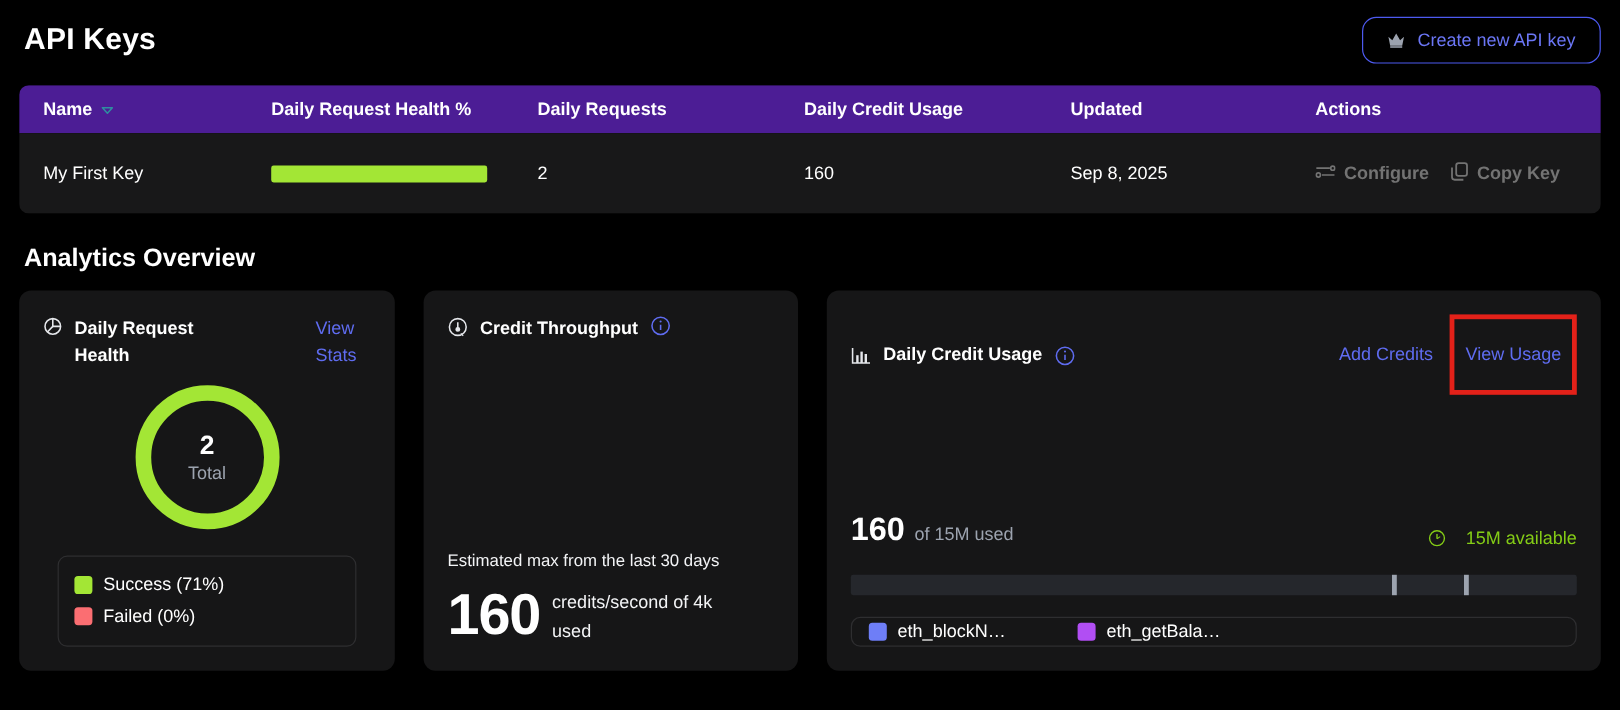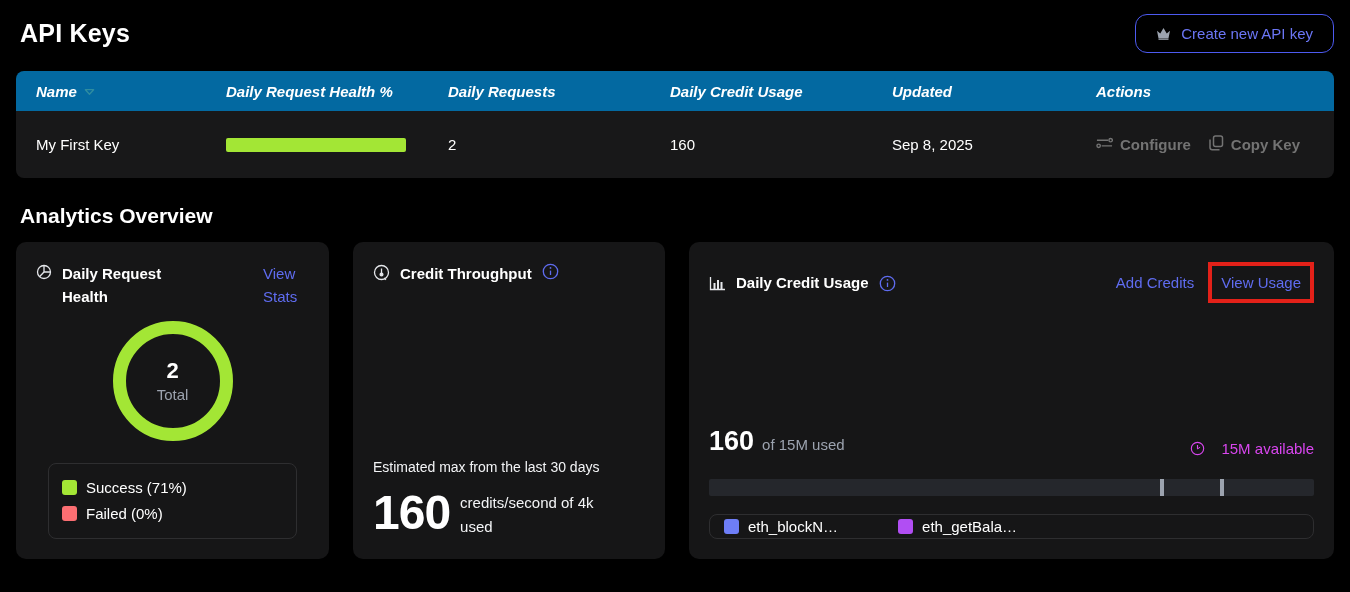--- a/index.html
+++ b/index.html
@@ -12,21 +12,21 @@
   .topbar { display:flex; align-items:center; justify-content:space-between; padding:14px 16px 12px 20px; }
   .page-title { font-size:25px; font-weight:700; letter-spacing:.2px; }
   .create-btn { display:flex; align-items:center; gap:10px; border:1px solid #4d5af0; border-radius:12px;
     background:transparent; padding:10px 20px; color:#6b76f5; font-size:15px; cursor:pointer;
     font-family:"Liberation Sans", sans-serif; }
   .crown { color:#9ca3af; display:flex; }
 
   
   .table { margin:6px 16px 0 16px; border-radius:8px; overflow:hidden; }
   .t-head, .t-row { display:grid; grid-template-columns:190px 222px 222px 222px 204px 1fr; align-items:center; padding-left:20px; }
-  .t-head { background:#0369a1; height:40px; font-size:15px; font-weight:700;font-style:italic; }
+  .t-head { background:#4c1d95; height:40px; font-size:15px; font-weight:700; }
   .t-row  { background:#181819; height:67px; font-size:15px; }
   .th-cell { display:flex; align-items:center; gap:7px; }
   .sort-ico { color:#2f8da0; display:flex; margin-top:2px; }
   .health-bar { width:180px; height:14px; border-radius:2px; }
   .actions { display:flex; align-items:center; gap:18px; }
   .action-link { display:flex; align-items:center; gap:7px; color:#737373; font-size:15px; font-weight:600; cursor:pointer; text-decoration:none; }
 
   
   .section-title { font-size:21px; font-weight:700; margin:26px 0 14px 20px; }
   .cards { display:flex; gap:24px; margin:0 16px; height:317px; }
@@ -59,26 +59,26 @@
   .c2-bottom { margin-top:auto; }
   .c2-sub { font-size:14px; color:#f3f4f6; margin-bottom:14px; }
   .c2-big-row { display:flex; align-items:flex-start; gap:10px; }
   .c2-value { font-size:48px; font-weight:700; letter-spacing:-1px; line-height:1; }
   .c2-unit { font-size:15px; color:#f3f4f6; width:160px; line-height:1.6; margin-top:2px; }
 
   
   .c3-head { justify-content:space-between; align-items:center; }
   .c3-left { display:flex; gap:10px; align-items:center; }
   .c3-links { display:flex; align-items:center; gap:14px; }
-  .annotation { border:4px solid #e32119; padding:5px 9px; }
+  .annotation { border:4px solid #e32119; padding:18px 9px; }
   .c3-usage-row { margin-top:auto; display:flex; align-items:flex-end; justify-content:space-between; }
   .c3-used { display:flex; align-items:baseline; gap:8px; }
   .c3-value { font-size:27px; font-weight:700; }
   .c3-suffix { font-size:15px; color:#9ca3af; }
-  .c3-avail { display:flex; align-items:center; gap:16px; color:#d946ef; font-size:15px;margin-top:40px; }
+  .c3-avail { display:flex; align-items:center; gap:16px; color:#84cc16; font-size:15px;margin-top:40px; }
   .progress { position:relative; margin-top:22px; height:17px; background:#25272c; border-radius:2px; }
   .marker { position:absolute; top:0; width:4px; height:17px; background:#9ca3af; }
   .c3-legend { margin-top:18px; border:1px solid #2e2e30; border-radius:8px; padding:11px 14px;
     display:flex; align-items:center; gap:60px; height:25px; }
   .c3-legend .legend-row { height:auto; }
 </style>
 </head>
 <body>
 
 <div class="page">

